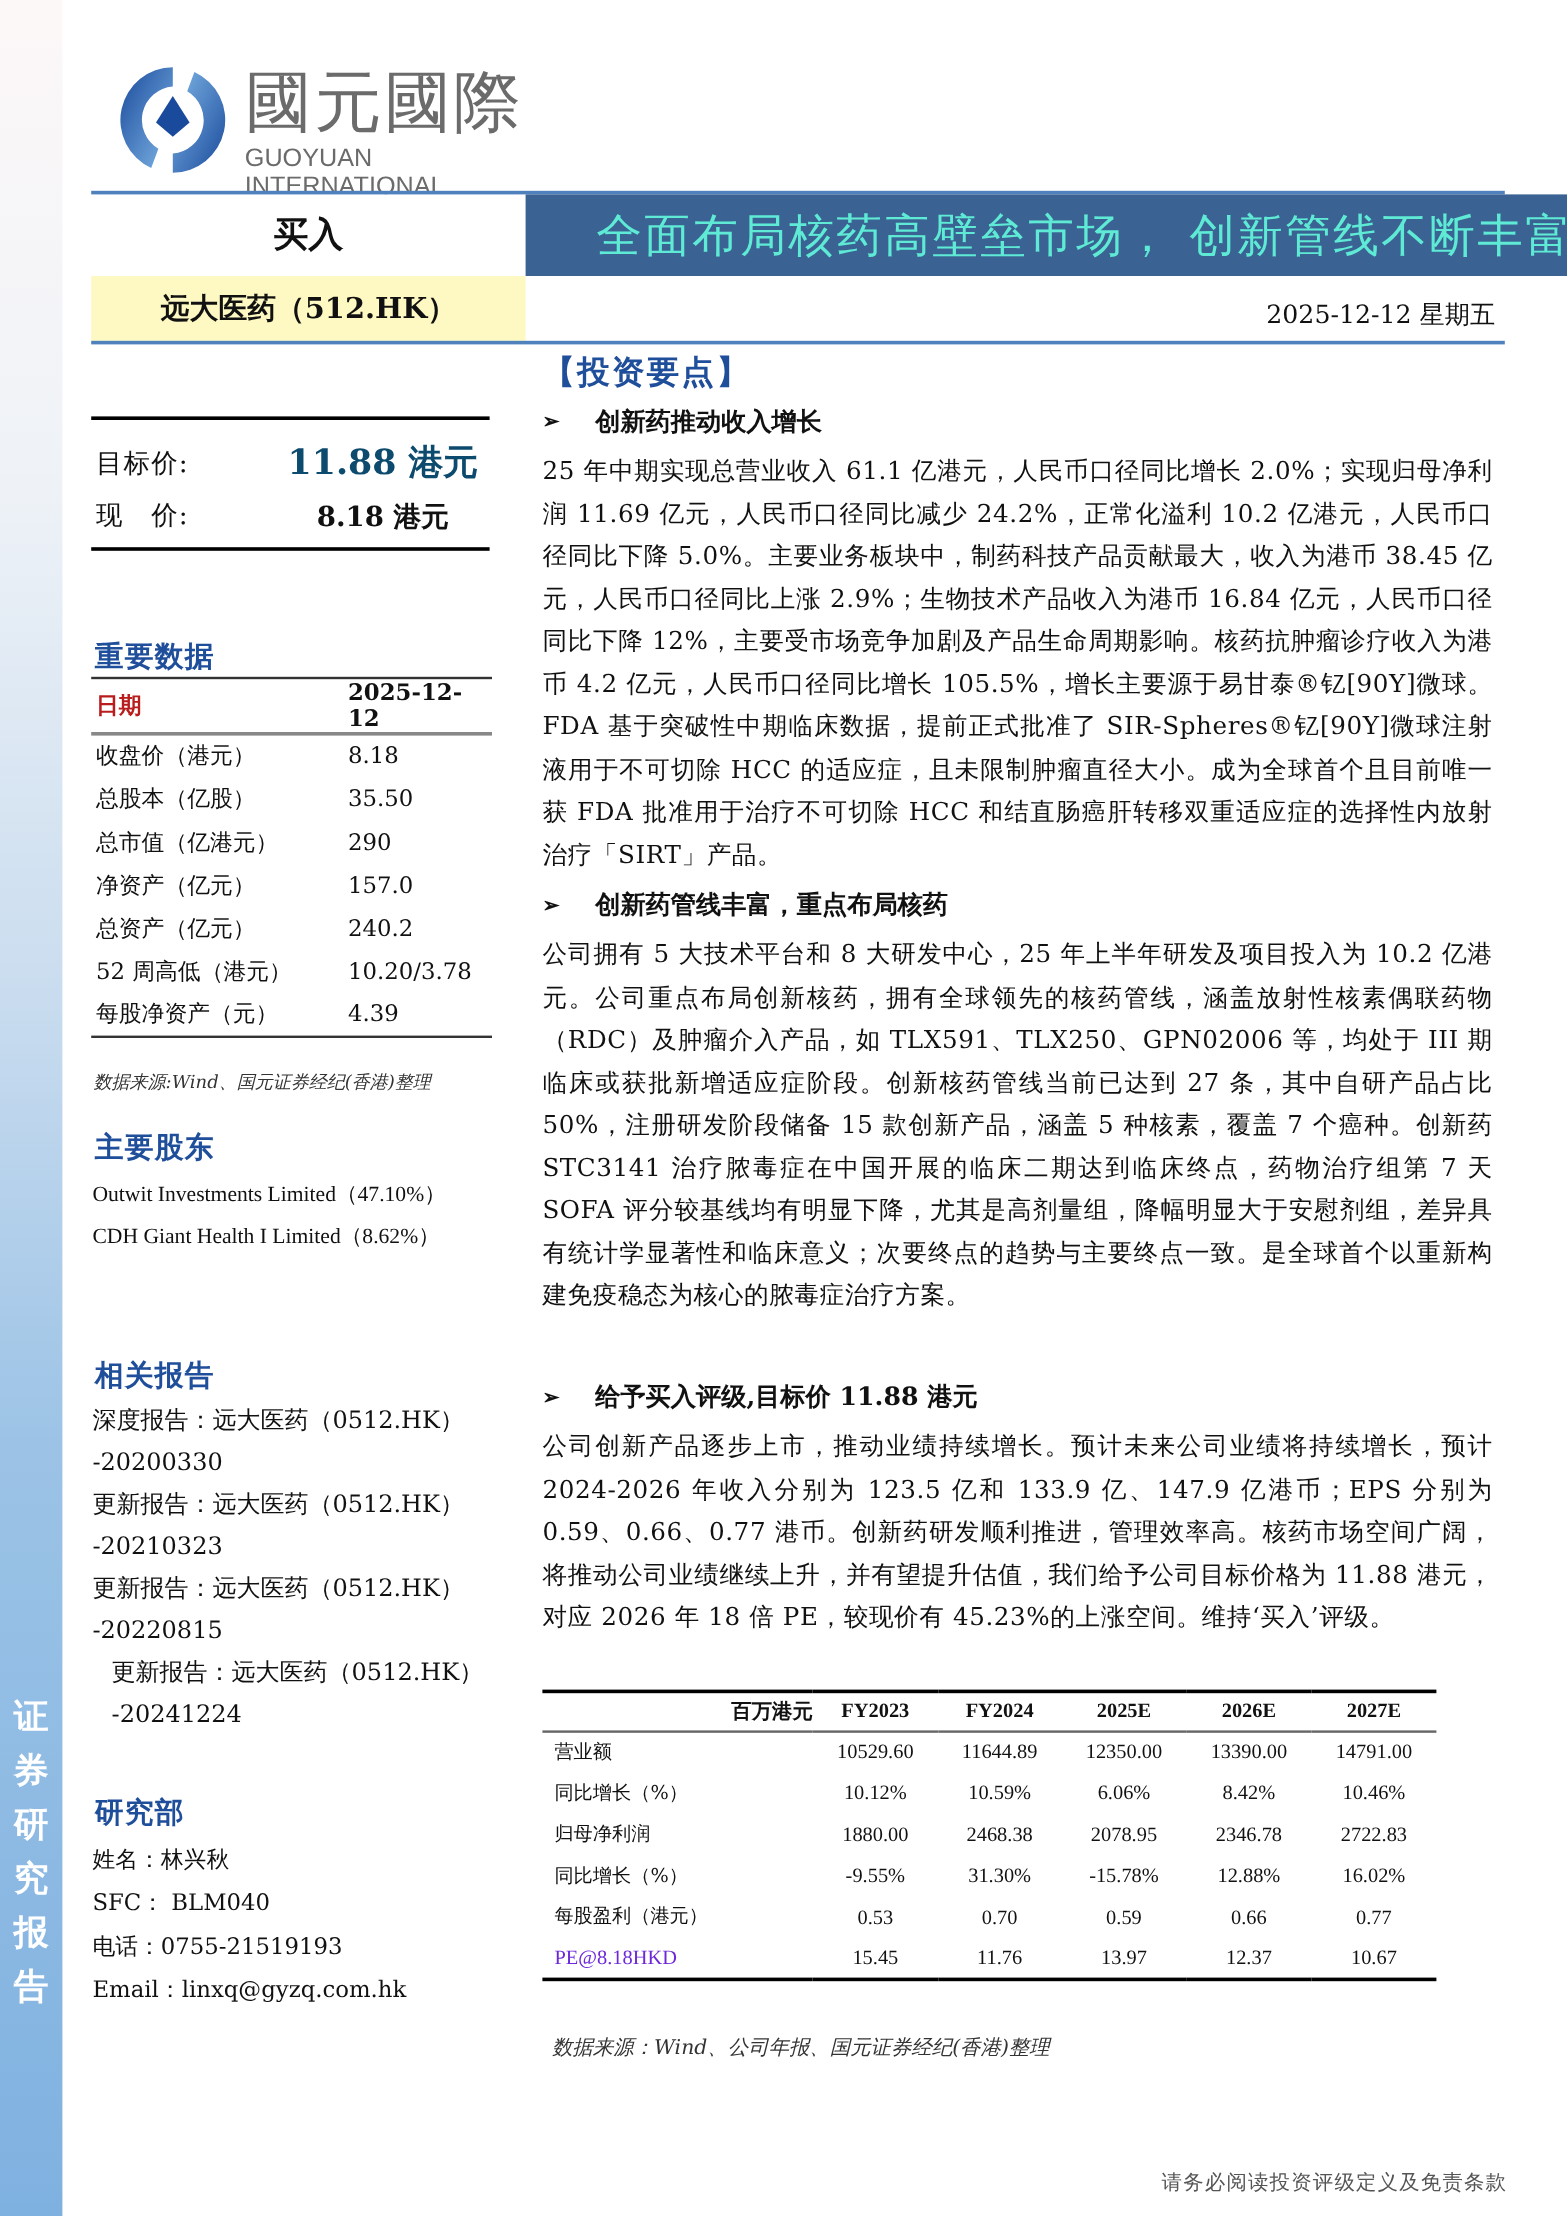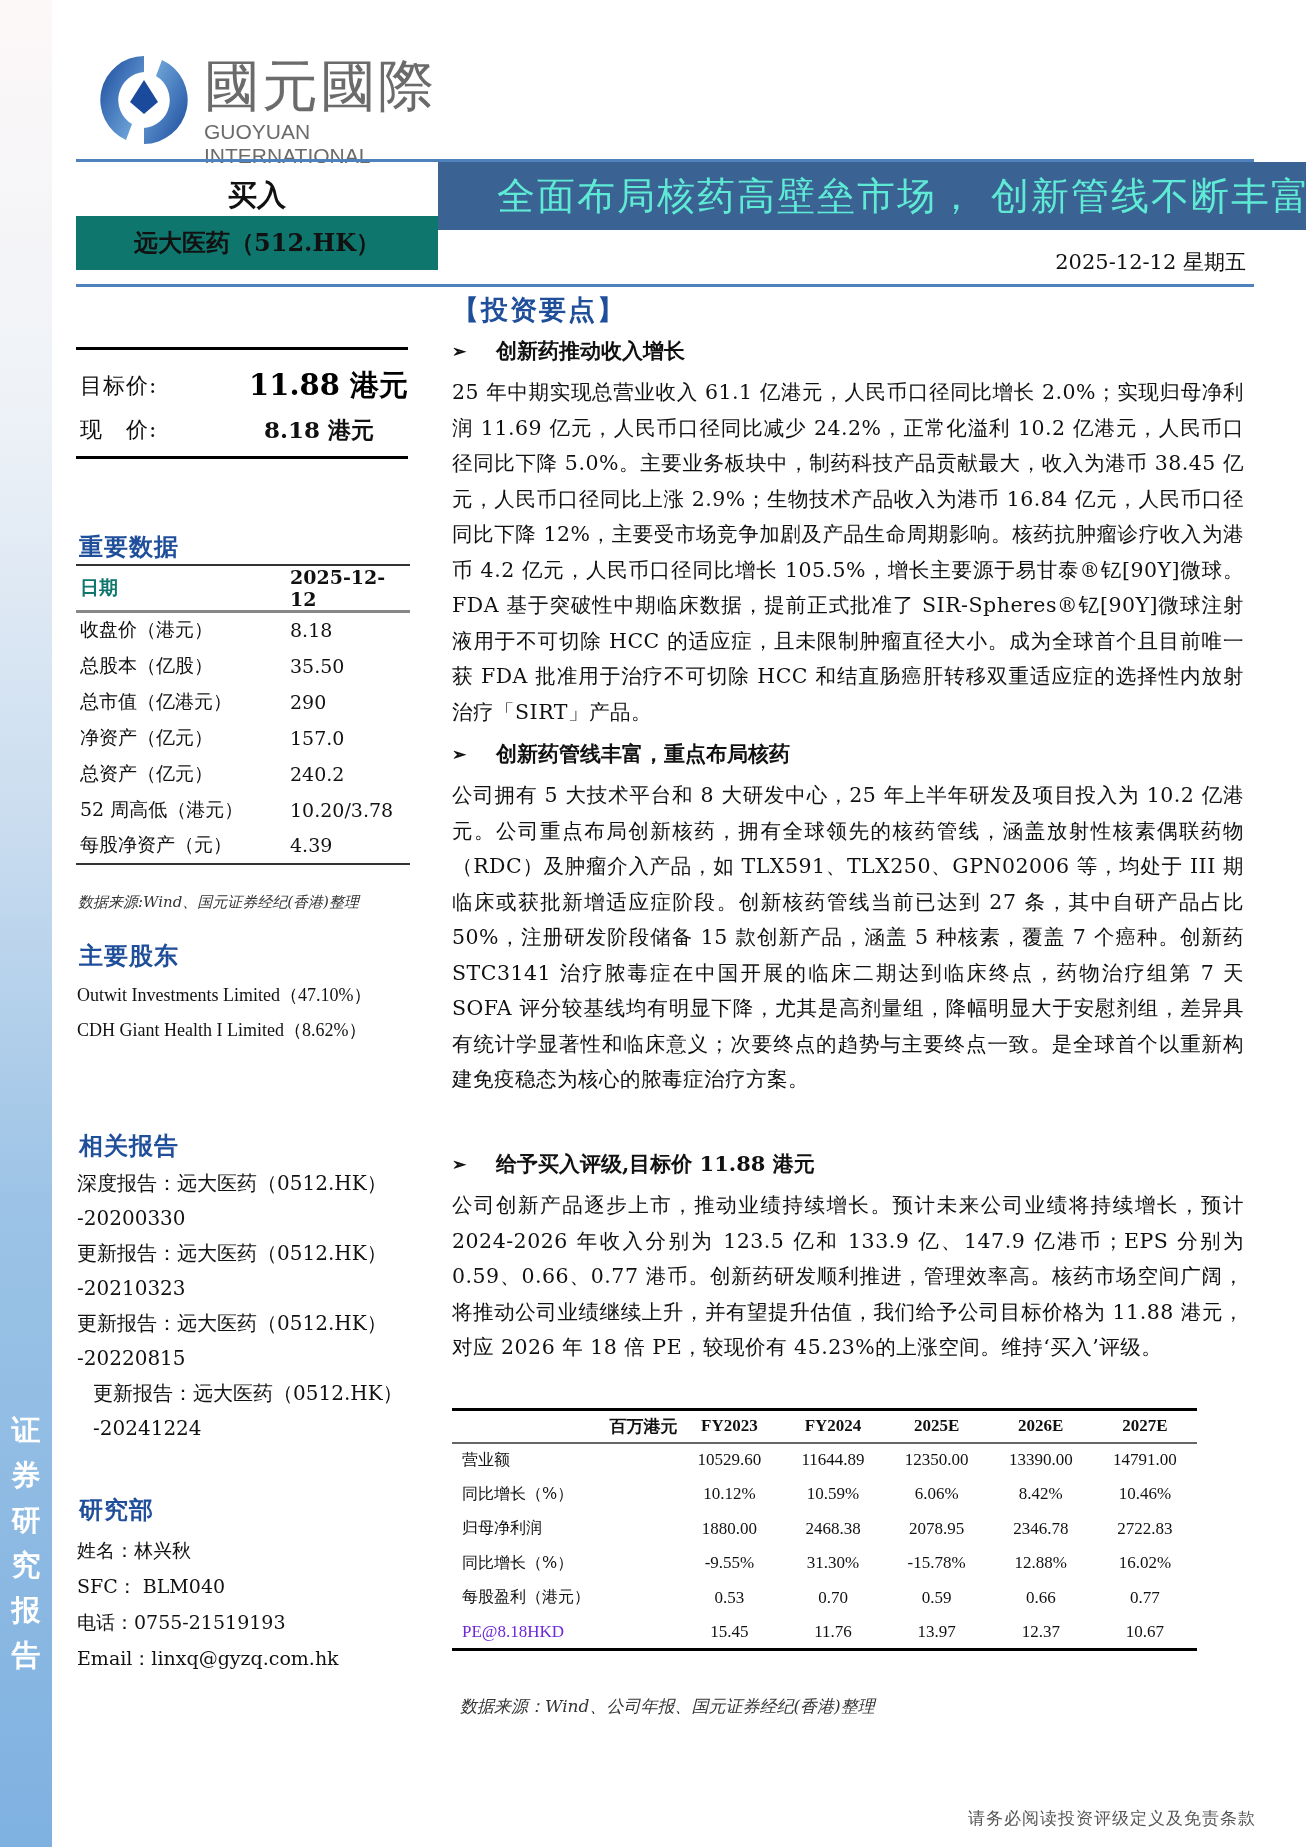--- a/index.html
+++ b/index.html
@@ -20,37 +20,37 @@
   .side-strip .vtext span { display: block; }
 
   .logo { position: absolute; left: 96px; top: 52px; width: 350px; height: 96px; }
   .logo svg { position: absolute; left: 0; top: 0; }
   .logo .cn { position: absolute; left: 108px; top: 2px; font-size: 56px; color: #6b6b6b; letter-spacing: 2px; font-family: "DejaVu Sans", sans-serif; line-height: 64px; }
   .logo .en { position: absolute; left: 108px; top: 68px; font-size: 21px; color: #6b6b6b; font-family: "Liberation Sans", sans-serif; letter-spacing: 0px; }
 
   .topline { position: absolute; left: 76px; top: 159px; width: 1178px; height: 3px; background: #4f81bd; }
   .rating-cell { position: absolute; left: 76px; top: 162px; width: 362px; height: 68px; display: flex; align-items: center; justify-content: center; font-size: 29px; font-weight: bold; }
   .title-banner { position: absolute; left: 438px; top: 162px; width: 932px; height: 68px; background: #3a6293; color: #5eead4; display: flex; align-items: center; justify-content: center; font-size: 38px; letter-spacing: 2px; }
-  .ticker-cell { position: absolute; left: 76px; top: 216px; width: 362px; height: 54px; background: #0f766e; display: flex; align-items: center; justify-content: center; font-size: 24px; font-weight: bold; }
+  .ticker-cell { position: absolute; left: 76px; top: 230px; width: 362px; height: 54px; background: #fef9c3; display: flex; align-items: center; justify-content: center; font-size: 24px; font-weight: bold; }
   .date-cell { position: absolute; right: 60px; top: 248px; font-size: 21px; }
   .midline { position: absolute; left: 76px; top: 284px; width: 1178px; height: 3px; background: #4f81bd; }
 
   
   .price-box { position: absolute; left: 76px; top: 347px; width: 332px; border-top: 3px solid #000; border-bottom: 3px solid #000; padding: 10px 0 8px 4px; }
   .price-row { display: flex; align-items: center; height: 36px; }
   .price-row.target { height: 52px; }
   .price-row .lbl { width: 150px; font-size: 22px; letter-spacing: 1px; }
   .price-row .val { flex: 1; text-align: center; font-size: 23px; font-weight: bold; }
-  .price-row.target .val { font-size: 29px; color: #000000; text-align: right; }
+  .price-row.target .val { font-size: 29px; color: #0c4a6e; }
 
   .sec-title { position: absolute; left: 79px; font-size: 24px; font-weight: bold; color: #1f4e9a; letter-spacing: 1px; }
   .kd-table { position: absolute; left: 76px; top: 564px; width: 334px; border-collapse: collapse; font-size: 19px; }
   .kd-table td { height: 36px; padding-left: 4px; }
   .kd-table tr.head td { border-top: 2px solid #333; border-bottom: 3px solid #888; height: 34px; font-weight: bold; }
-  .kd-table tr.head td:first-child { color: #0f766e; }
+  .kd-table tr.head td:first-child { color: #b91c1c; }
   .kd-table tr:last-child td { border-bottom: 2px solid #333; }
   .kd-table td.v { width: 120px; padding-left: 0; }
   .src-note { position: absolute; font-size: 15px; font-style: italic; color: #333; margin-top: 37px; }
 
   .holders { position: absolute; left: 77px; top: 978px; font-size: 18px; line-height: 35px; font-family: "Liberation Serif", serif; }
   .reports { position: absolute; left: 77px; top: 1166px; font-size: 20px; line-height: 35px; }
   .reports .r { display: block; }
   .reports .r.indent { padding-left: 16px; }
   .analyst { position: absolute; left: 77px; top: 1532px; font-size: 19px; line-height: 36px; }
 

